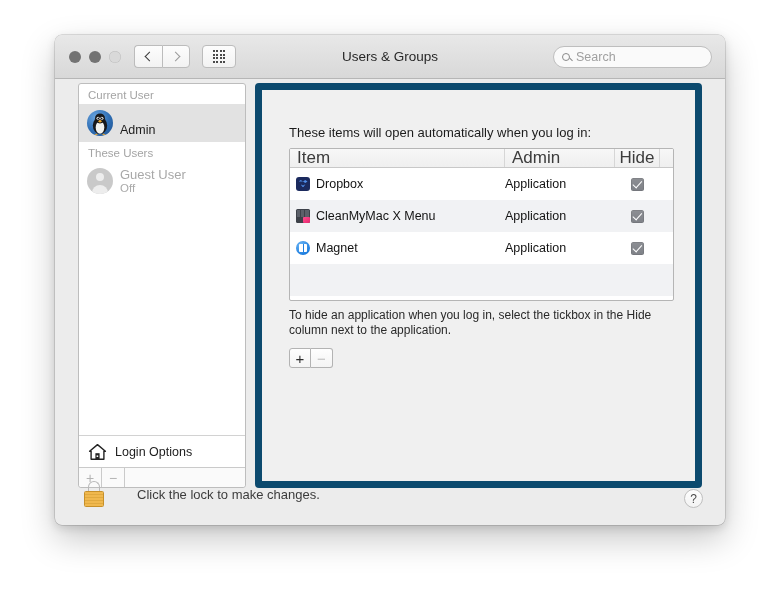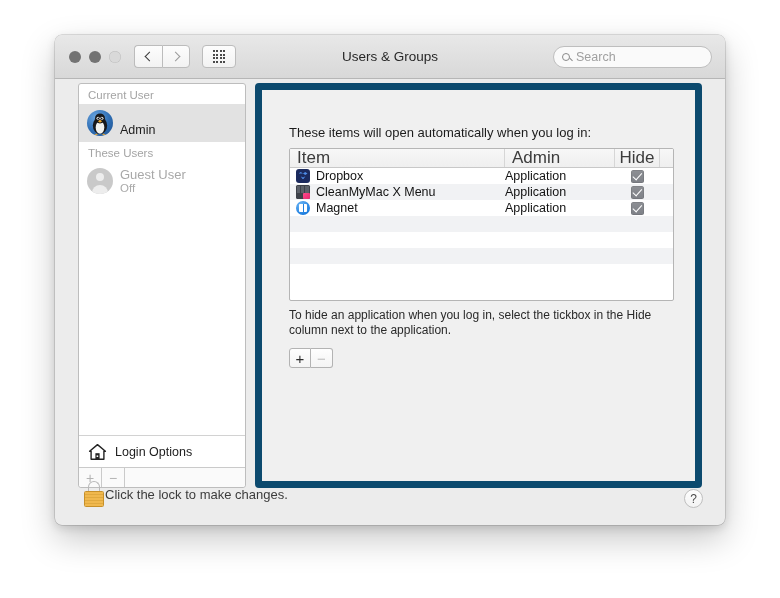--- a/index.html
+++ b/index.html
@@ -206,21 +206,21 @@
   #thead .th {
     font-size: 17px; color: #3c3c3c;
     display:flex; align-items:center; padding-left: 7px;
     border-right: 1px solid #d6d6d6;
   }
   .col-item { width: 215px; }
   .col-kind { width: 110px; }
   .col-hide { width: 45px; justify-content:center !important; padding-left:0 !important;}
   .col-pad  { flex: 1; border-right: none !important; }
 
-  .trow { display: flex; height: 16px; align-items: center; }
+  .trow { display: flex; height: 32px; align-items: center; }
   .trow.alt { background: #f1f2f4; }
   .tc-item { width: 215px; display:flex; align-items:center; padding-left: 6px; }
   .tc-kind { width: 110px; font-size: 12.5px; color: #131313; }
   .tc-hide { width: 45px; display:flex; align-items:center; justify-content:center; }
   .tc-pad  { flex: 1; }
   .item-label { font-size: 12.5px; color: #131313; margin-left: 6px; }
 
   .appicon { width: 14px; height: 14px; flex:none; position: relative; }
   
   .ic-dropbox { background: #1b2a5e; border-radius: 3px; }
@@ -307,21 +307,21 @@
     border-radius: 6px 6px 0 0;
   }
   #padlock .body {
     position: absolute; left: 1px; bottom: 0;
     width: 20px; height: 16px;
     background: repeating-linear-gradient(to bottom,
       #f0b84e 0 2px, #e0a93f 2px 3px);
     border: 1px solid #c79029;
     border-radius: 1.5px;
   }
-  #lock-label { font-size: 13px; color: #3c3c3c; margin-left: 0; }
+  #lock-label { font-size: 13px; color: #3c3c3c; margin-left: 32px; }
 
   #help-btn {
     position: absolute; right: 22px; bottom: 17px;
     width: 19px; height: 19px; border-radius: 50%;
     background: linear-gradient(to bottom,#fdfdfd,#f3f3f3);
     border: 1px solid #bfbfbf;
     display:flex; align-items:center; justify-content:center;
     font-size: 12px; color: #4b4b4b;
   }
 </style>

